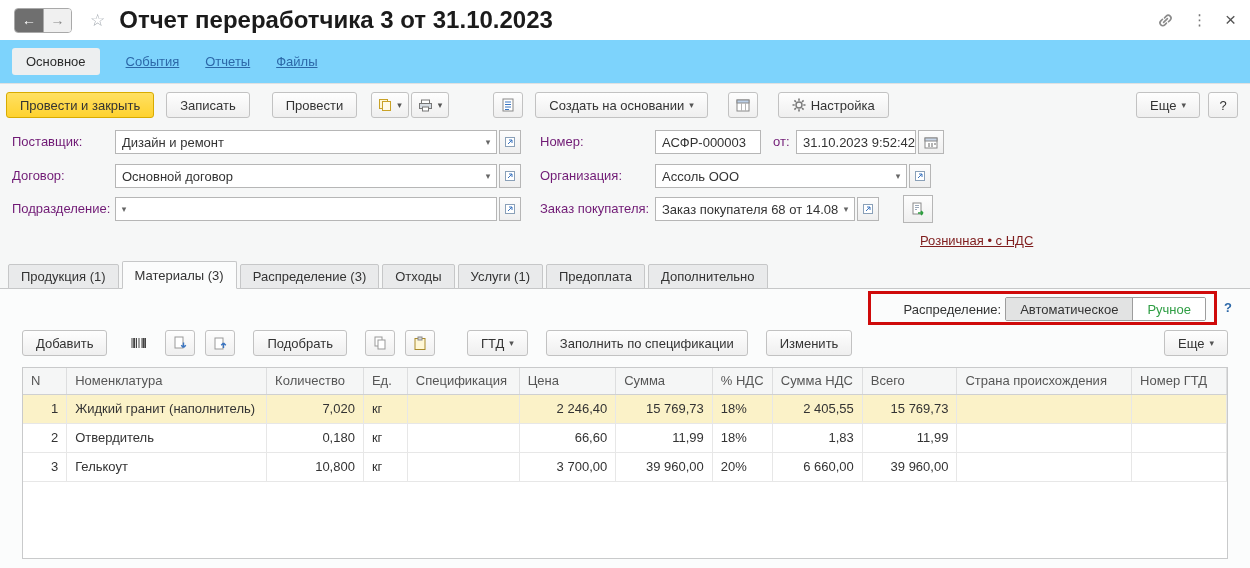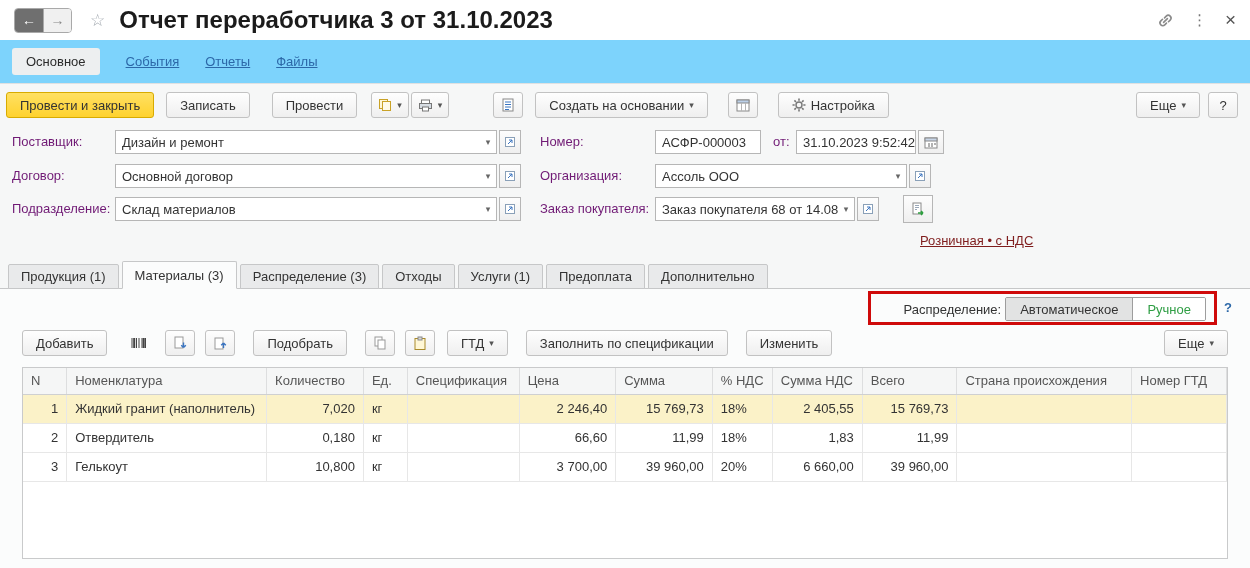--- a/index.html
+++ b/index.html
@@ -172,21 +172,20 @@
     </div>
     <button class="open-btn" style="left:499px;top:164px">
       <svg width="12" height="12">
           <rect x="1.5" y="1.5" width="9" height="9" fill="#fff" stroke="#8aa0b8"></rect>
           <path d="M4 8l4-4M5 4h3v3" stroke="#3a74c0" fill="none"></path>
         </svg>
     </button>
 
     <span class="flabel" style="left:12px;top:201px">Подразделение:</span>
     <div class="field" style="left:115px;top:197px;width:382px">
-      <span class="fval">Склад материалов</span>
       <span class="fcaret">▾</span>
     </div>
     <button class="open-btn" style="left:499px;top:197px">
       <svg width="12" height="12">
           <rect x="1.5" y="1.5" width="9" height="9" fill="#fff" stroke="#8aa0b8"></rect>
           <path d="M4 8l4-4M5 4h3v3" stroke="#3a74c0" fill="none"></path>
         </svg>
     </button>
 
     <span class="flabel" style="left:540px;top:134px">Номер:</span>
@@ -289,21 +288,21 @@
             <rect x="1" y="1" width="7" height="9" fill="#fff" stroke="#999"></rect>
             <rect x="4" y="4" width="7" height="9" fill="#fff" stroke="#999"></rect>
           </svg>
       </button>
       <button class="btn icon" style="margin-left:2px">
         <svg width="12" height="14">
             <rect x="1" y="2.5" width="10" height="11" fill="#fff7d6" stroke="#a98a2a"></rect>
             <rect x="4" y="1" width="4" height="3" fill="#d9d9d9" stroke="#888"></rect>
           </svg>
       </button>
-      <button class="btn" style="margin-left:4px">
+      <button class="btn" style="margin-left:24px">
         <span>ГТД</span>
         <span class="caret">▾</span>
       </button>
       <button class="btn" style="margin-left:10px">Заполнить по спецификации</button>
       <button class="btn" style="margin-left:10px">Изменить</button>
     </div>
     <button class="btn tt-more">
       <span>Еще</span>
       <span class="caret">▾</span>
     </button>

